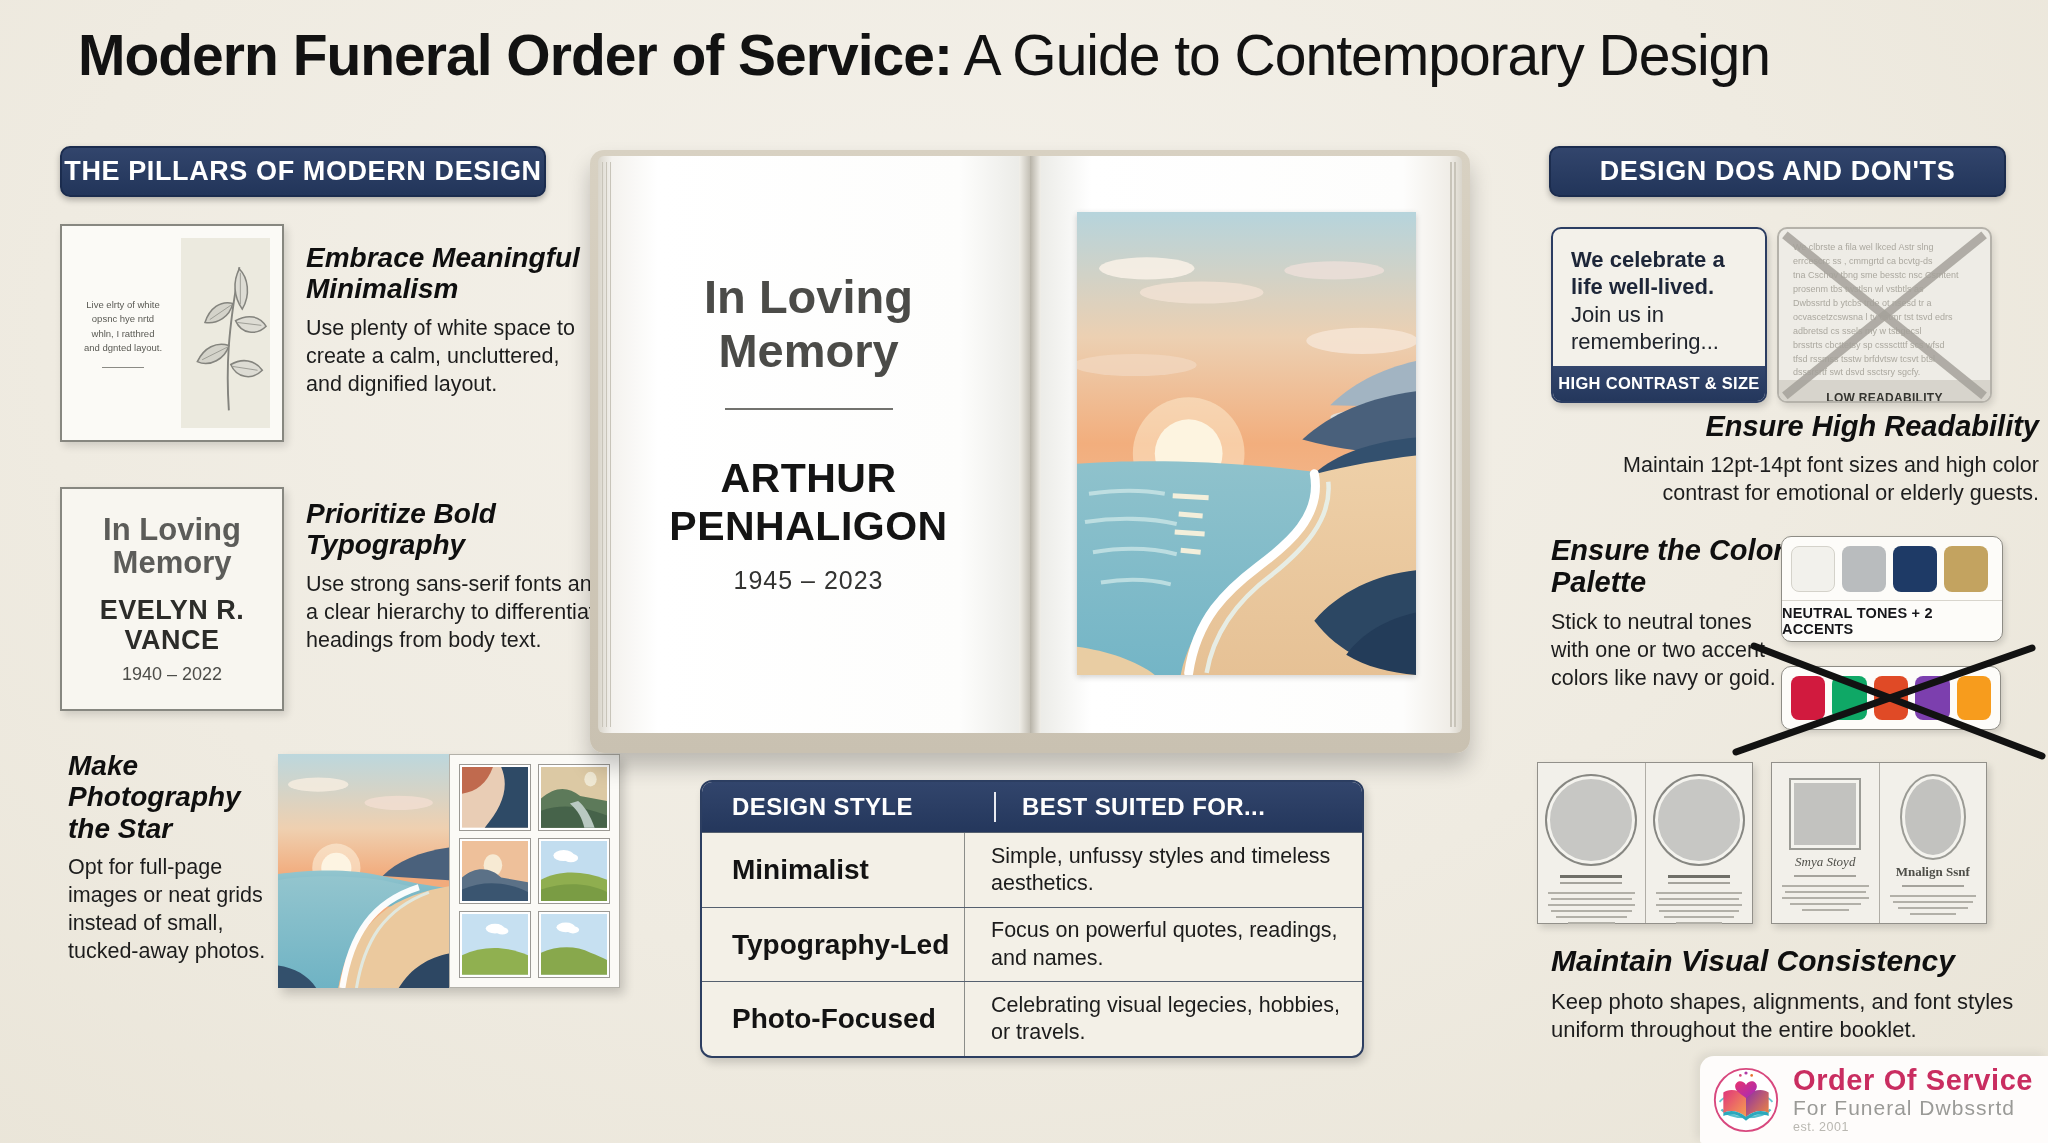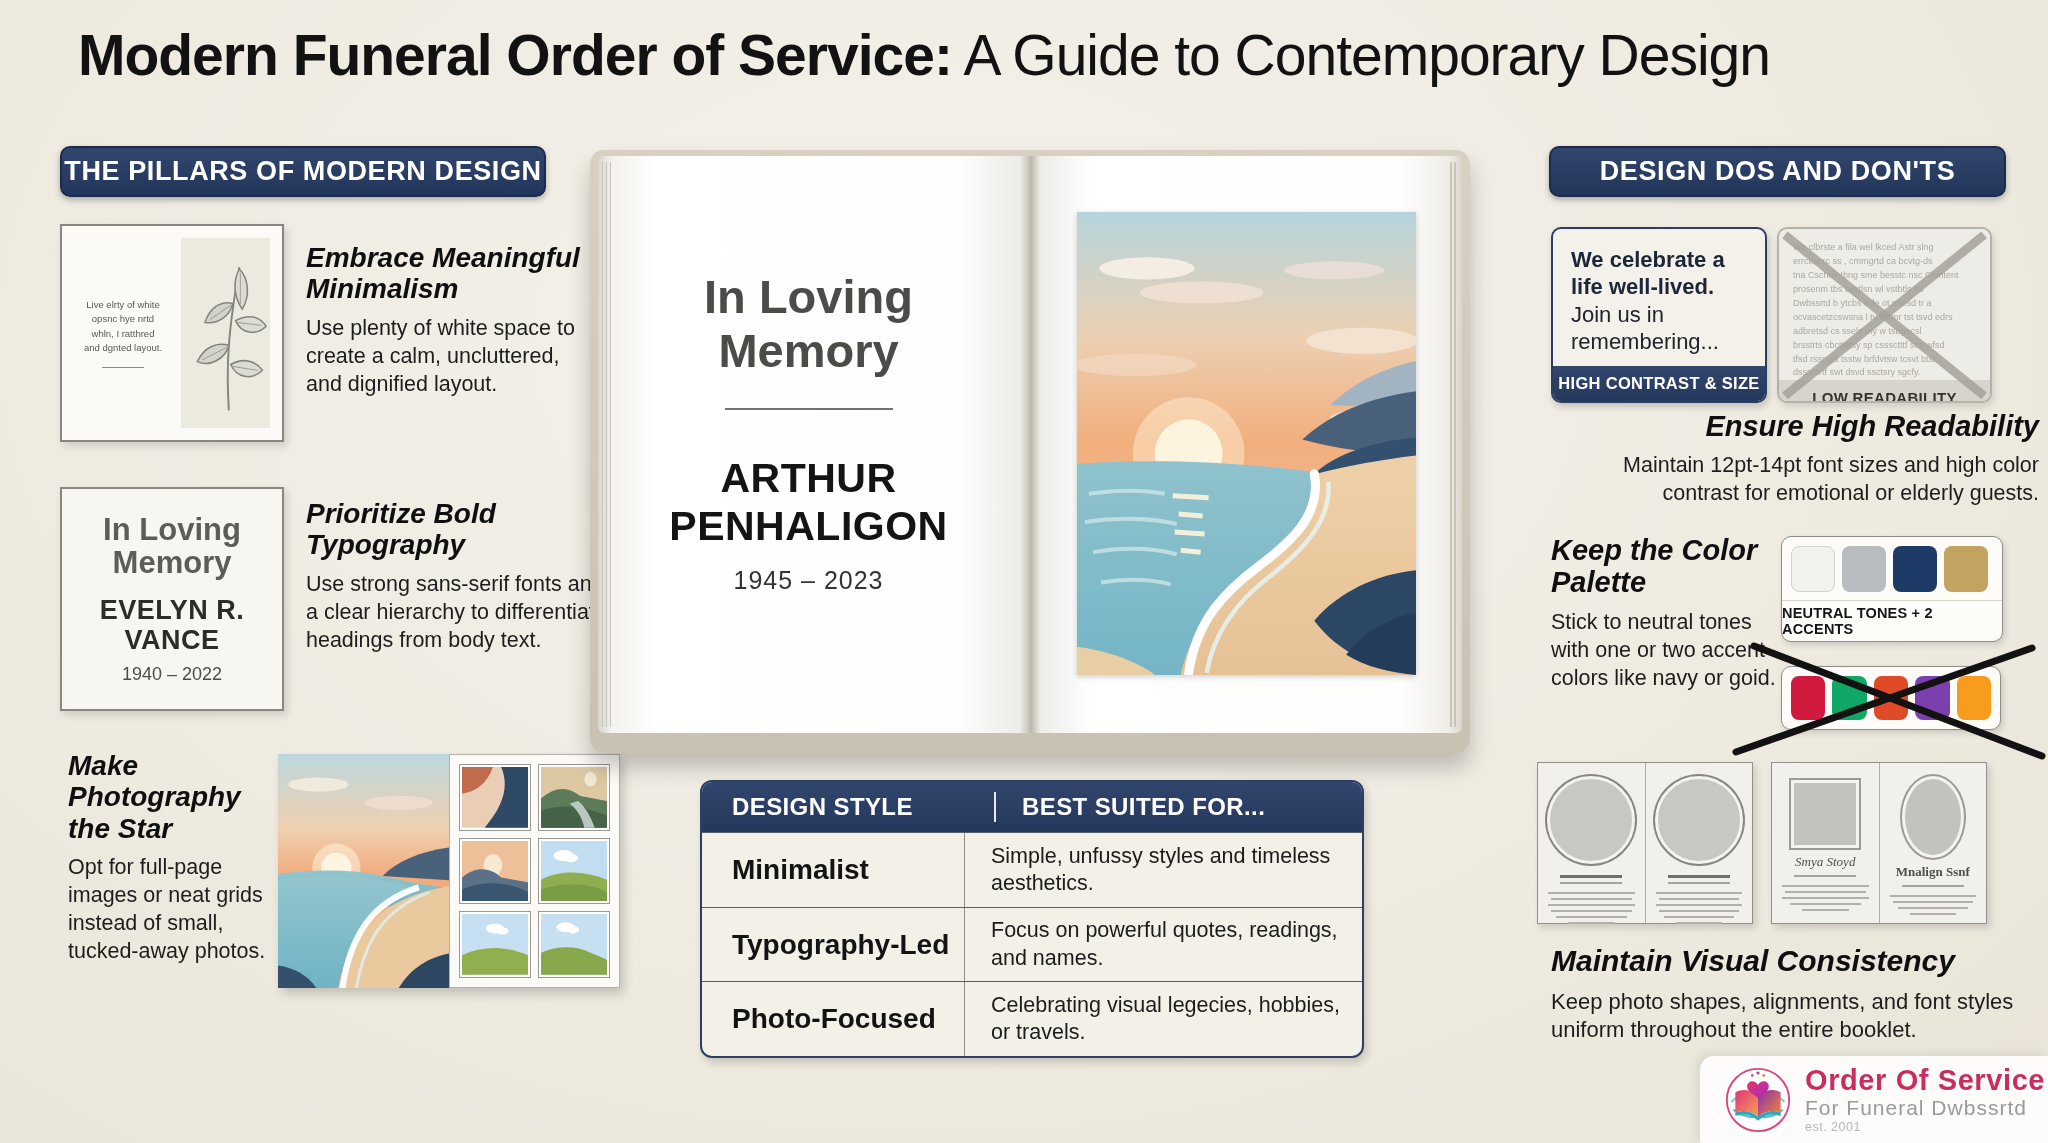--- a/index.html
+++ b/index.html
@@ -88,21 +88,21 @@
   .docard{position:absolute;left:1551px;top:227px;width:216px;height:176px;border:2.5px solid #2b3d62;border-radius:10px;
     background:#f3f1ea;box-shadow:2px 4px 7px rgba(0,0,0,.18);display:flex;flex-direction:column;overflow:hidden;box-sizing:border-box;}
   .docard .dtxt{flex:1;padding:17px 16px 0 18px;font-size:22px;line-height:1.24;color:#20242c;}
   .docard .dtxt .b{font-weight:bold;color:#1d2638;}
   .docard .badge{height:35px;background:linear-gradient(180deg,#33466d,#24375c);color:#fff;display:flex;align-items:center;justify-content:center;
     font-size:16.5px;font-weight:bold;letter-spacing:.3px;flex:none;}
   .dontcard{position:absolute;left:1777px;top:227px;width:215px;height:176px;border:2px solid #b5b2aa;border-radius:10px;
     background:#eeece6;box-shadow:2px 4px 7px rgba(0,0,0,.12);display:flex;flex-direction:column;overflow:hidden;box-sizing:border-box;}
   .dontcard .gib{flex:1;padding:12px 14px 0 14px;font-size:9px;line-height:1.55;color:#aba89f;text-align:justify;}
   .dontcard .badge2{height:35px;background:#d7d4cc;color:#34342f;display:flex;align-items:center;justify-content:center;
-    font-size:15px;font-weight:bold;letter-spacing:.3px;flex:none;}
+    font-size:12px;font-weight:bold;letter-spacing:.3px;flex:none;}
   .dontX{position:absolute;inset:0;pointer-events:none;}
 
   .tb-read{position:absolute;left:1551px;top:410px;width:488px;text-align:right;}
   .tb-read h3{font-size:29px;}
   .tb-limit{position:absolute;left:1551px;top:534px;width:238px;}
   .tb-limit h3{font-size:29px;}
   .tb-maintain{position:absolute;left:1551px;top:944px;width:500px;}
   .tb-maintain h3{font-size:30px;}
   .tb-maintain p{font-size:22px;}
 
@@ -134,21 +134,21 @@
   .tl2{width:58%;height:2px;background:#a5a39c;margin:0 auto 8px auto;}
   .pl{height:2px;background:#b2b0a8;margin:4px 13px;}
   .pl.w95{margin:4px 10px;} .pl.w80{margin:4px 18px;} .pl.w60{margin:4px 30px;}
   .fontword{text-align:center;font-size:13px;color:#4f4f49;margin-top:6px;}
   .fw-script{font-family:"Liberation Serif", serif;font-style:italic;}
   .fw-serif{font-family:"Liberation Serif", serif;font-weight:bold;}
 
   
   .logo{position:absolute;left:1700px;top:1056px;width:348px;height:87px;background:#fefcfb;
     border-top-left-radius:14px;border-bottom-left-radius:2px;box-shadow:-4px -3px 10px rgba(0,0,0,.07);
-    display:flex;align-items:center;gap:13px;padding-left:24px;box-sizing:border-box;}
+    display:flex;align-items:center;gap:13px;padding-left:12px;box-sizing:border-box;}
   .logo .lt1{font-size:29px;font-weight:800;color:#c92d60;letter-spacing:.6px;line-height:1.05;}
   .logo .lt2{font-size:21px;color:#9a9a97;letter-spacing:1px;line-height:1.2;}
   .logo .lt3{font-size:12.5px;color:#b9b7b1;letter-spacing:.5px;}
 </style>
 </head>
 <body>
 
 <div id="canvas">
 
   <div class="title">
@@ -391,21 +391,21 @@
       <line x1="209" y1="6" x2="6" y2="170" stroke="#a5a29a" stroke-width="9" opacity=".85"></line>
     </svg>
   </div>
 
   <div class="tb-block tb-read">
     <h3>Ensure High Readability</h3>
     <p>Maintain 12pt-14pt font sizes and high color contrast for emotional or elderly guests.</p>
   </div>
 
   <div class="tb-block tb-limit">
-    <h3>Keep the Color Palette</h3>
+    <h3>Ensure the Color Palette</h3>
     <p>Stick to neutral tones with one or two accent colors like navy or goid.</p>
   </div>
 
   <div class="palGood">
     <div class="sw-row">
       <div class="swG" style="background-color: rgb(242, 241, 236);"></div>
       <div class="swG" style="background-color: rgb(185, 188, 190);"></div>
       <div class="swG" style="background-color: rgb(30, 58, 102);"></div>
       <div class="swG" style="background-color: rgb(195, 163, 96);"></div>
     </div>

